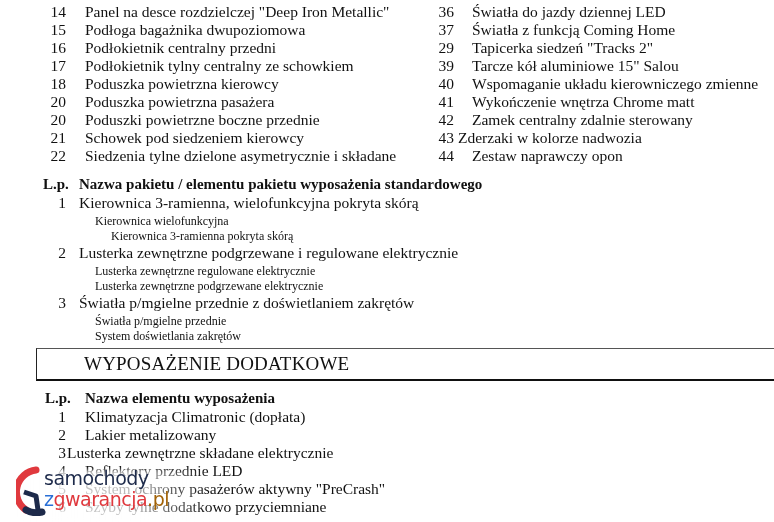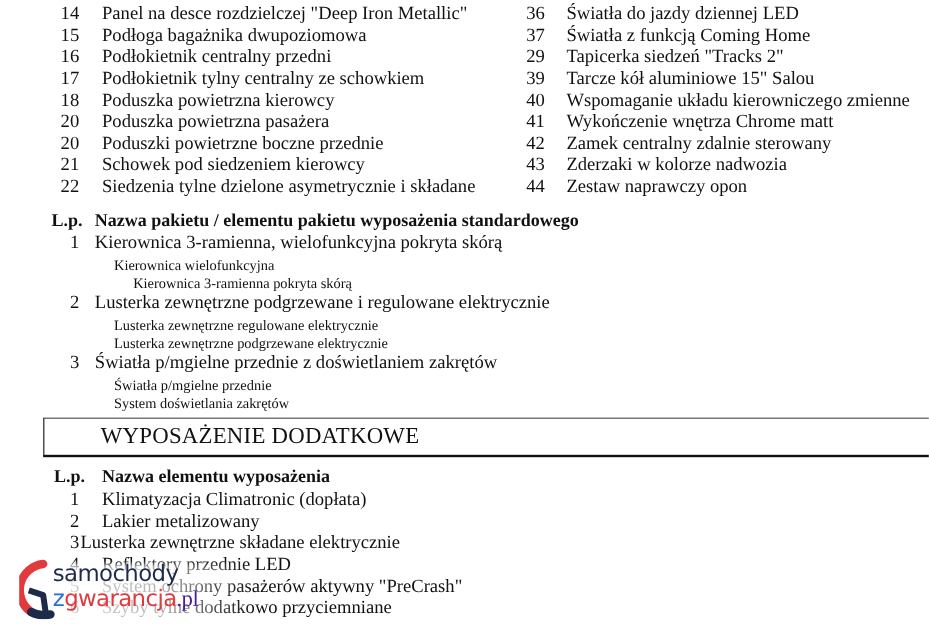--- a/index.html
+++ b/index.html
@@ -23,21 +23,21 @@
   .logo { position: absolute; left: 16px; top: 466px; width: 120px; height: 50px; }
   .logo-fade {
     position: absolute; left: 10px; top: 470px; width: 200px; height: 52px;
     background: linear-gradient(90deg, rgba(255,255,255,0.85) 0%, rgba(255,255,255,0.7) 60%, rgba(255,255,255,0) 100%);
     filter: blur(2px);
   }
   .logo-text1 { position: absolute; left: 44px; top: 467px; font-family: "DejaVu Sans", sans-serif; font-size: 19px; color: #1d2a4a; letter-spacing: -0.5px; }
   .logo-text2 { position: absolute; left: 44px; top: 488px; font-family: "DejaVu Sans", sans-serif; font-size: 19px; letter-spacing: -0.5px; }
   .z { color: #2a6fd6; }
   .gw { color: #e0393e; }
-  .pl { color: #4c1d95; font-family: Liberation Serif, serif; }
+  .pl { color: #a16207; }
 </style>
 </head>
 <body>
 
 <div>
   <div class="row" style="top:3px;left:0">
       <span class="num" style="left:40px;width:26px">14</span>
       <span class="txt" style="left:85px">Panel na desce rozdzielczej "Deep Iron Metallic"</span>
     </div>
   <div class="row" style="top:21px;left:0">
@@ -98,21 +98,21 @@
   <div class="row" style="top:93px;left:0">
       <span class="num" style="left:432px;width:22px">41</span>
       <span class="txt" style="left:472px">Wykończenie wnętrza Chrome matt</span>
     </div>
   <div class="row" style="top:111px;left:0">
       <span class="num" style="left:432px;width:22px">42</span>
       <span class="txt" style="left:472px">Zamek centralny zdalnie sterowany</span>
     </div>
   <div class="row" style="top:129px;left:0">
       <span class="num" style="left:432px;width:22px">43</span>
-      <span class="txt" style="left:472px">Zderzaki w kolorze nadwozia</span>
+      <span class="txt" style="left:458px">Zderzaki w kolorze nadwozia</span>
     </div>
   <div class="row" style="top:147px;left:0">
       <span class="num" style="left:432px;width:22px">44</span>
       <span class="txt" style="left:472px">Zestaw naprawczy opon</span>
     </div>
 </div>
 
 <div>
   <span class="hdr" style="top:175px;left:43px">L.p.</span>
   <span class="hdr" style="top:175px;left:79px">Nazwa pakietu / elementu pakietu wyposażenia standardowego</span>

